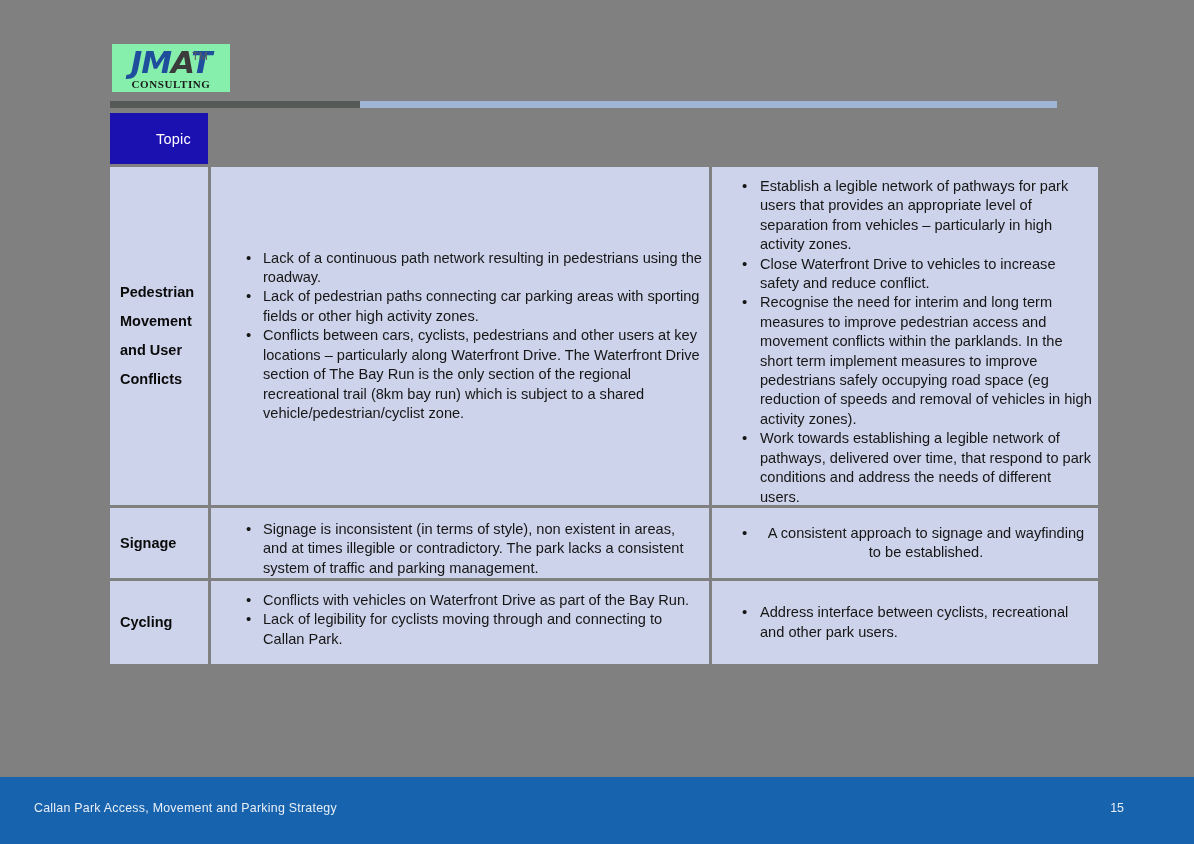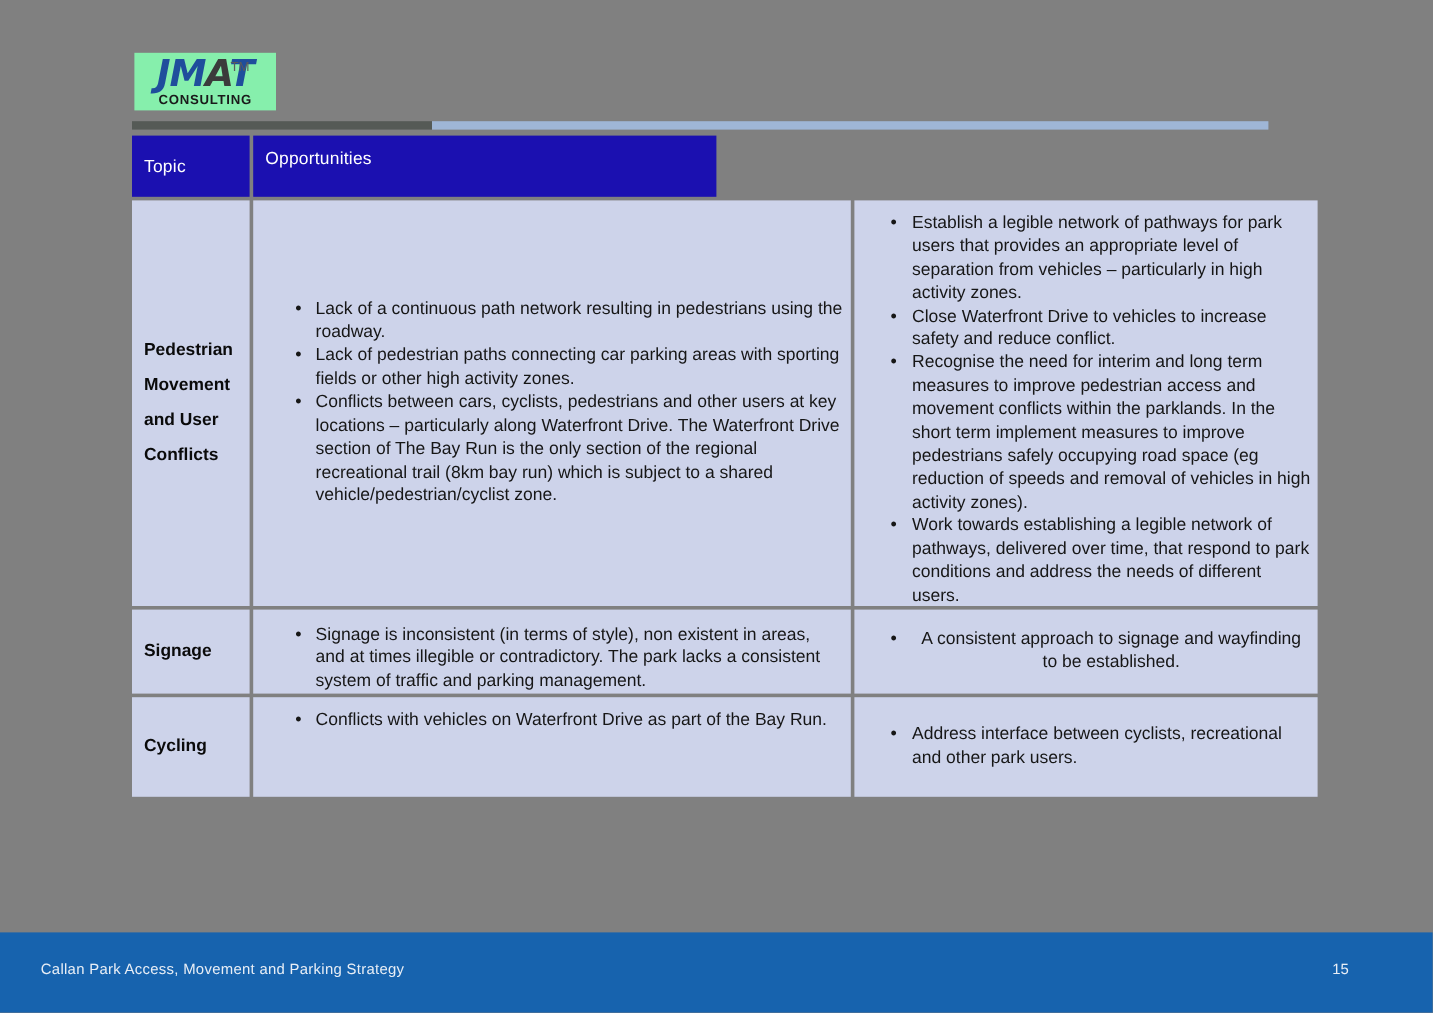--- a/index.html
+++ b/index.html
@@ -22,21 +22,21 @@
   }
   .logo-main{
     font-family:"DejaVu Sans", sans-serif;
     font-weight:bold;font-style:italic;
     font-size:31px;letter-spacing:-1px;
     color:#1F4E9C;
     position:relative;
   }
   .logo-main .mid{color:#3b3b3b;}
   .logo-sub{
-    font-family:Liberation Sans, sans-serif;
+    font-family:Liberation Serif, serif;
     font-weight:bold;font-size:11px;
     letter-spacing:0.6px;color:#1a1a1a;
     margin-top:1px;
   }
   .logo-tm{
     position:absolute;left:192px;top:50px;
     font-size:11px;color:#5b5b5b;
     font-family:"Liberation Sans", sans-serif;
   }
 
@@ -76,20 +76,21 @@
     background:#1B10B0;
     padding-top:11px;
     height:51px;
   }
   .row-head{margin-bottom:2px;}
   .head-text{
     color:#ffffff;
     font-size:14.5px;
     font-weight:normal;
     letter-spacing:0.2px;
+    margin-left:36px;
   }
 
   .topic-text{
     font-weight:bold;
     font-size:14.5px;
     color:#0a0a0a;
     line-height:29px;
   }
 
   ul.bullets{
@@ -156,23 +157,20 @@
 
 <div class="rule-dark"></div>
 <div class="rule-light"></div>
 
 <div class="table tbl">
 
   <div class="row row-head">
     <div class="cell c-topic">
       <span class="head-text">Topic</span>
     </div>
-    <div class="cell c-opp">
-      <span class="head-text">Opportunities</span>
-    </div>
   </div>
 
   <div class="row row-1">
     <div class="cell c-topic">
       <div class="topic-text">Pedestrian Movement and User Conflicts</div>
     </div>
     <div class="cell c-sum">
       <ul class="bullets">
         <li>Lack of a continuous path network resulting in pedestrians using the roadway.</li>
         <li>Lack of pedestrian paths connecting car parking areas with sporting fields or other high activity zones.</li>
@@ -205,20 +203,21 @@
     </div>
   </div>
 
   <div class="row row-3">
     <div class="cell c-topic">
       <div class="topic-text">Cycling</div>
     </div>
     <div class="cell c-sum">
       <ul class="bullets">
         <li>Conflicts with vehicles on Waterfront Drive as part of the Bay Run.</li>
+        <li>Lack of legibility for cyclists moving through and connecting to Callan Park.</li>
       </ul>
     </div>
     <div class="cell c-opp">
       <ul class="bullets">
         <li>Address interface between cyclists, recreational and other park users.</li>
       </ul>
     </div>
   </div>
 
 </div>

